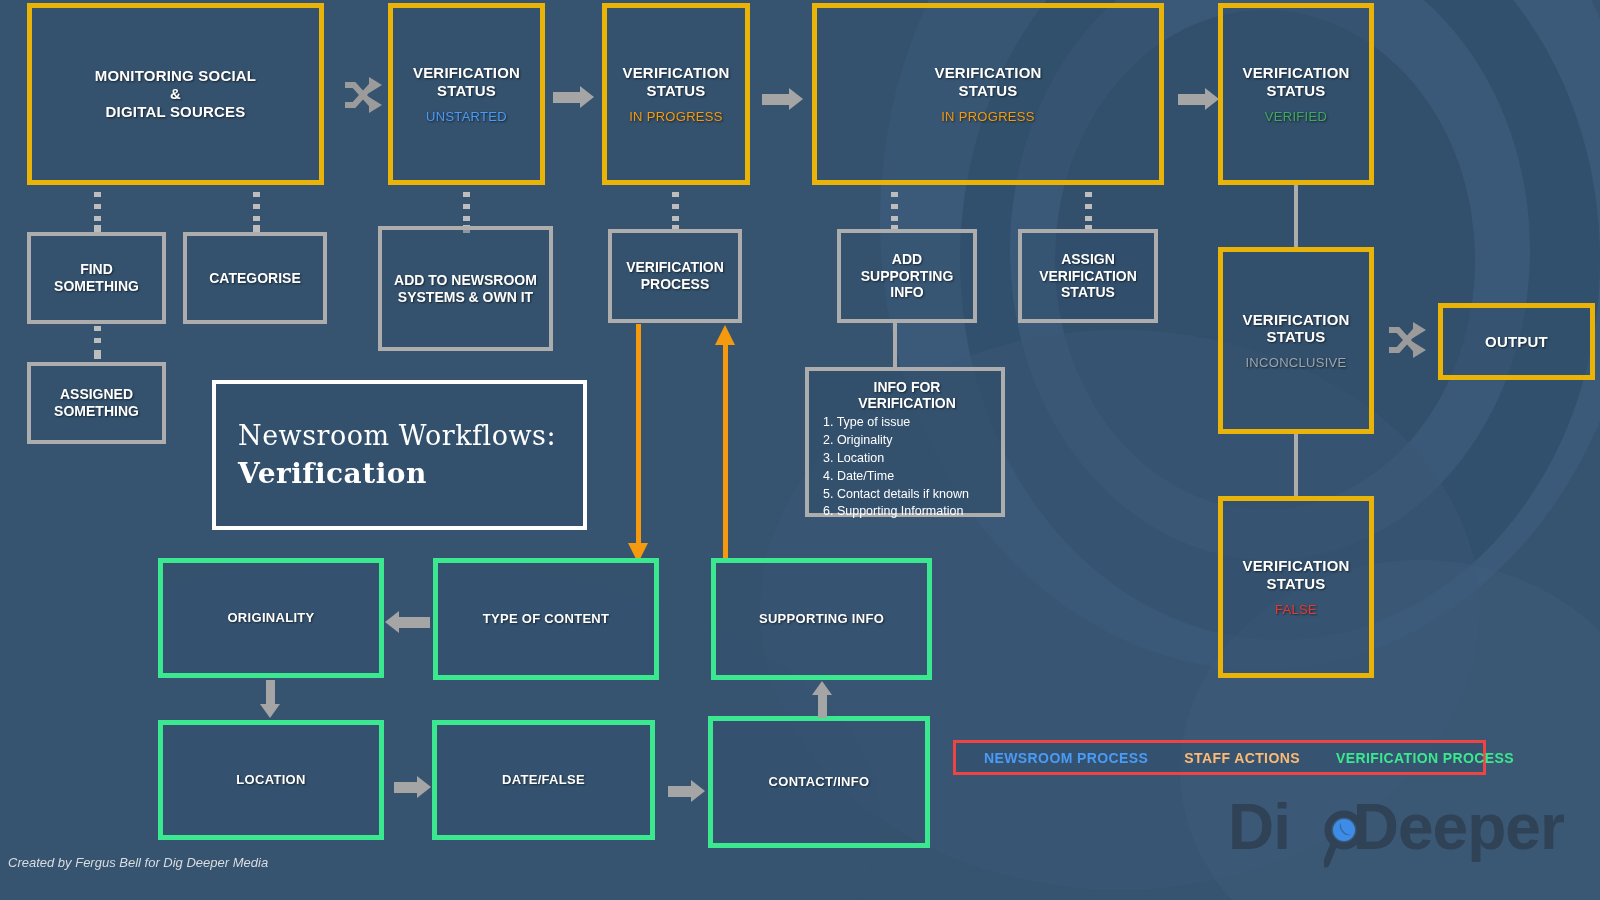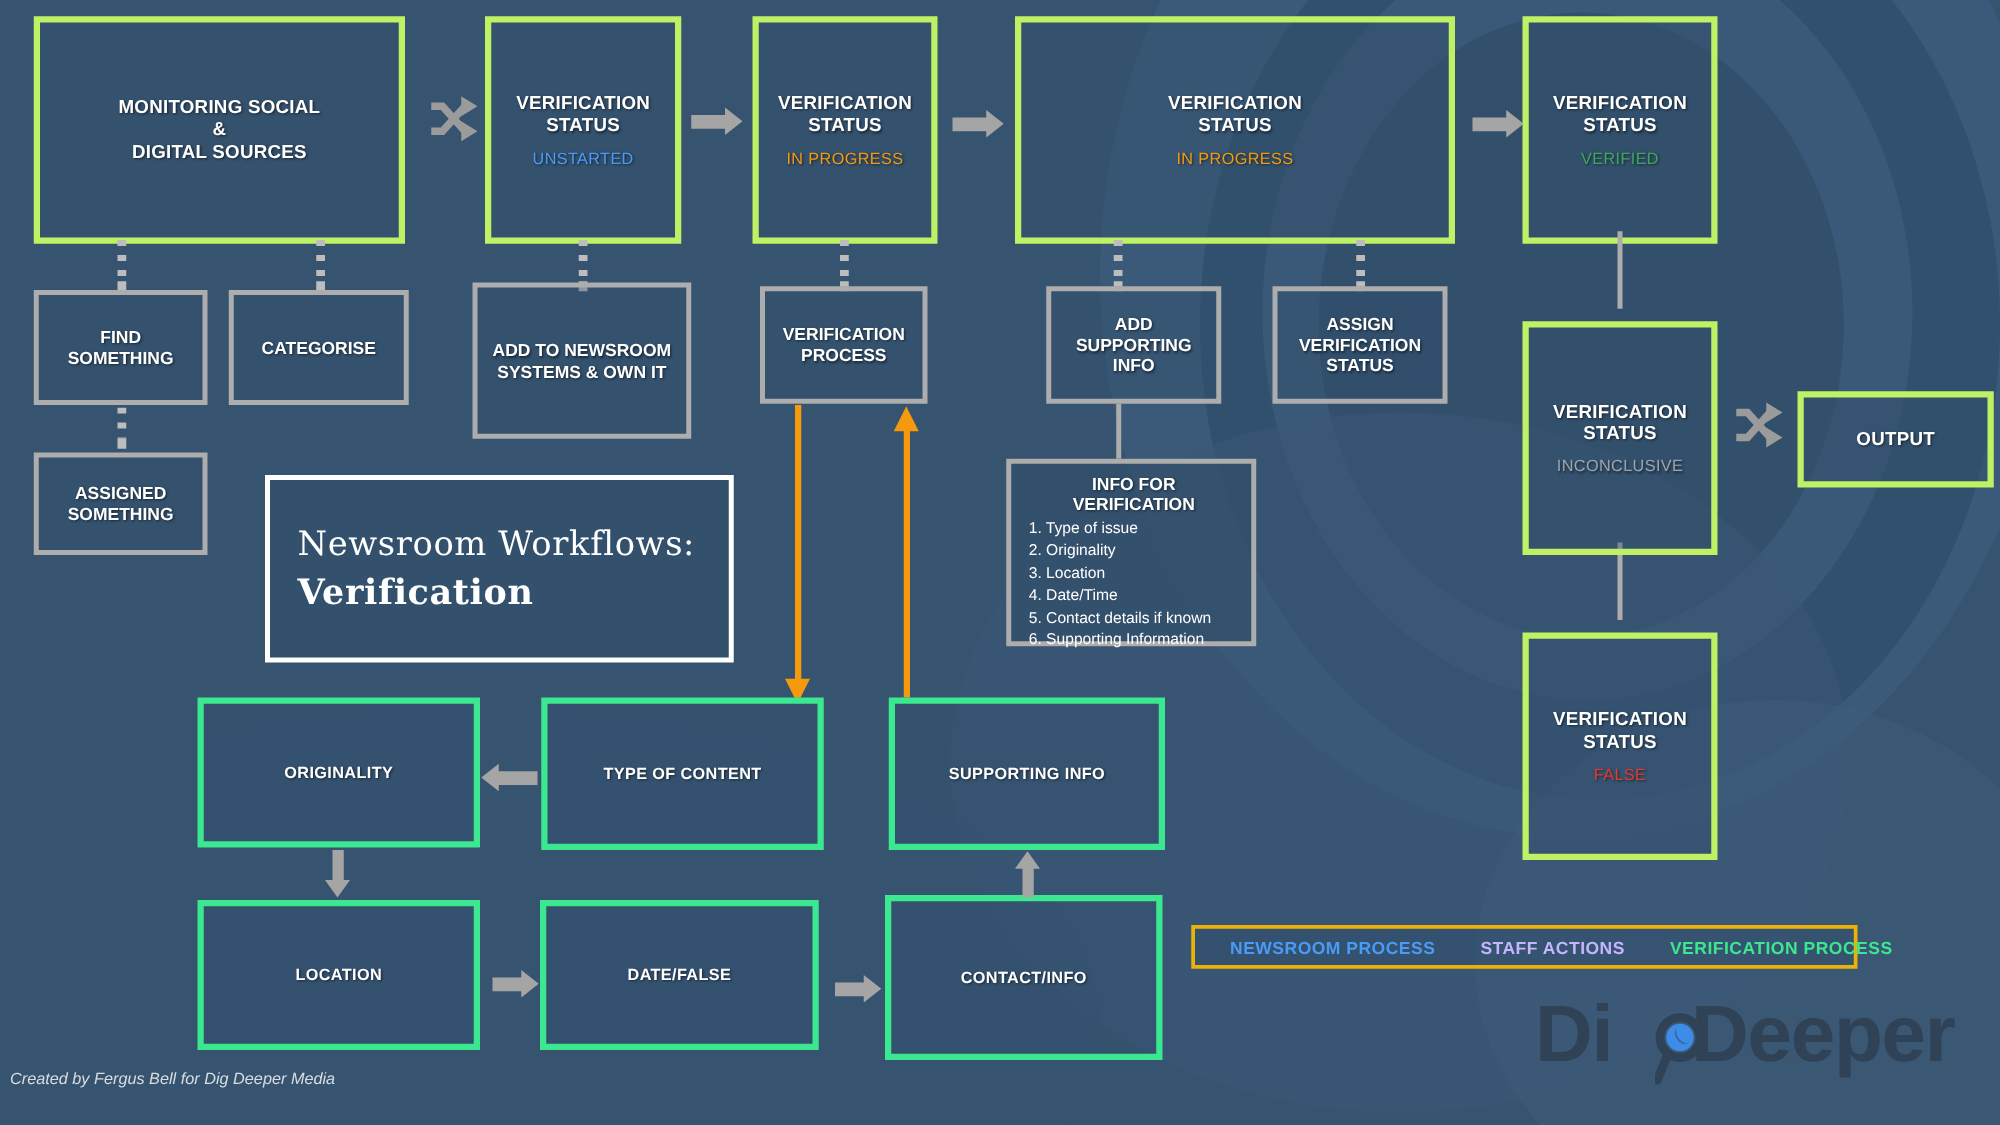--- a/index.html
+++ b/index.html
@@ -20,21 +20,21 @@
   .bg5{left:760px;top:330px;width:720px;height:560px;background:#3a5877;opacity:.55;}
   .bg6{left:1180px;top:560px;width:480px;height:420px;background:#415f7e;opacity:.35;}
   .bg7{left:-120px;top:560px;width:1000px;height:520px;background:#3a5877;opacity:.18;}
 
   
   .node{position:absolute;box-sizing:border-box;display:flex;flex-direction:column;
         align-items:center;justify-content:center;text-align:center;color:#ffffff;
         background:rgba(47,76,104,.55);}
   .node .t{line-height:1.18;text-shadow:1px 1px 2px rgba(0,0,0,.55);}
 
-  .blue{border:5px solid #bef264;background:rgba(49,79,108,.40);margin-top:10px;}
+  .blue{border:5px solid #eab308;background:rgba(49,79,108,.40);}
   .blue .t{font-weight:bold;font-size:15px;letter-spacing:.2px;}
   .blue .status{font-size:13px;margin-top:9px;font-weight:normal;letter-spacing:.3px;}
 
   .grey{border:4px solid #adadad;background:rgba(49,79,108,.35);}
   .grey .t{font-weight:bold;font-size:14px;}
 
   .green{border:5px solid #3ce88f;background:rgba(49,79,108,.30);}
   .green .t{font-weight:bold;font-size:13px;letter-spacing:.3px;}
 
   
@@ -46,27 +46,27 @@
 
   
   .infobox{position:absolute;box-sizing:border-box;border:4px solid #adadad;
            background:rgba(47,76,104,.55);padding:8px 10px 8px 14px;color:#fff;}
   .infobox .hdr{font-weight:bold;font-size:14px;text-align:center;margin-bottom:3px;
                 text-shadow:1px 1px 2px rgba(0,0,0,.5);}
   .infobox ol{margin:0;padding:0;list-style:none;}
   .infobox li{font-size:12.5px;line-height:1.43;white-space:nowrap;}
 
   
-  .legend{position:absolute;box-sizing:border-box;border:3px solid #eab308;
+  .legend{position:absolute;box-sizing:border-box;border:3px solid #ef4444;
           background:rgba(47,76,104,.35);display:flex;align-items:center;
           padding:0 14px;gap:0;}
   .legend .seg{font-weight:bold;font-size:14px;letter-spacing:.4px;padding:0 14px;white-space:nowrap;}
   .legend .sep{width:5px;height:22px;background:#3d8ce8;margin:0 4px;}
   .lg-blue{color:#4a9bf5;}
-  .lg-grey{color:#c4b5fd;}
+  .lg-grey{color:#fdba74;}
   .lg-green{color:#3ce88f;}
 
   
   .vline{position:absolute;background:#adadad;width:4px;}
   .dotline{position:absolute;width:7px;
            background-image:linear-gradient(#bdbdbd 0 5px, transparent 5px 12px);
            background-size:7px 12px;}
   .dotstub{position:absolute;background:#bdbdbd;width:7px;}
 
   

